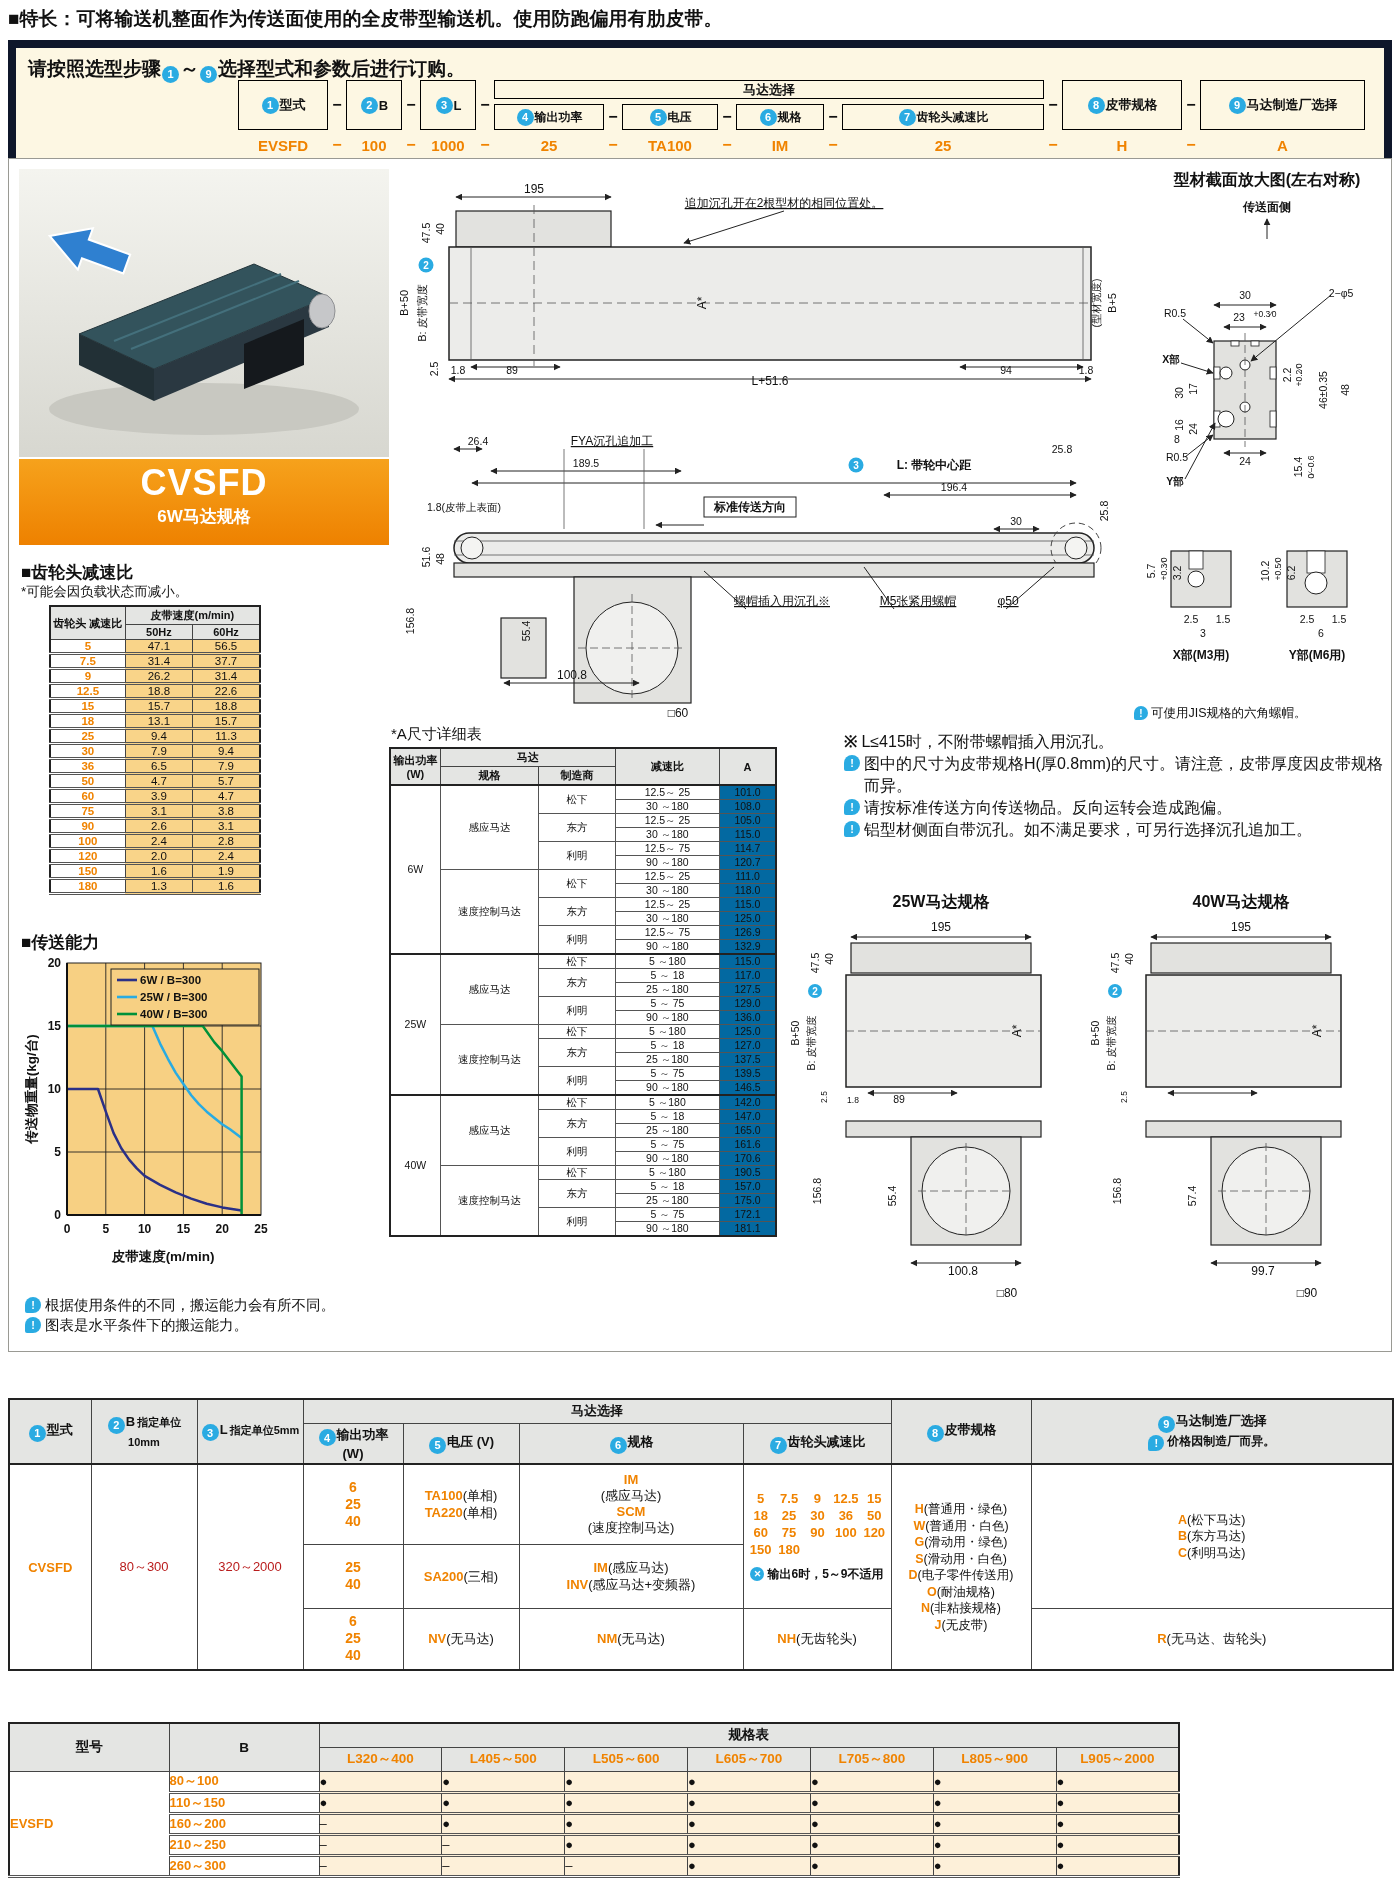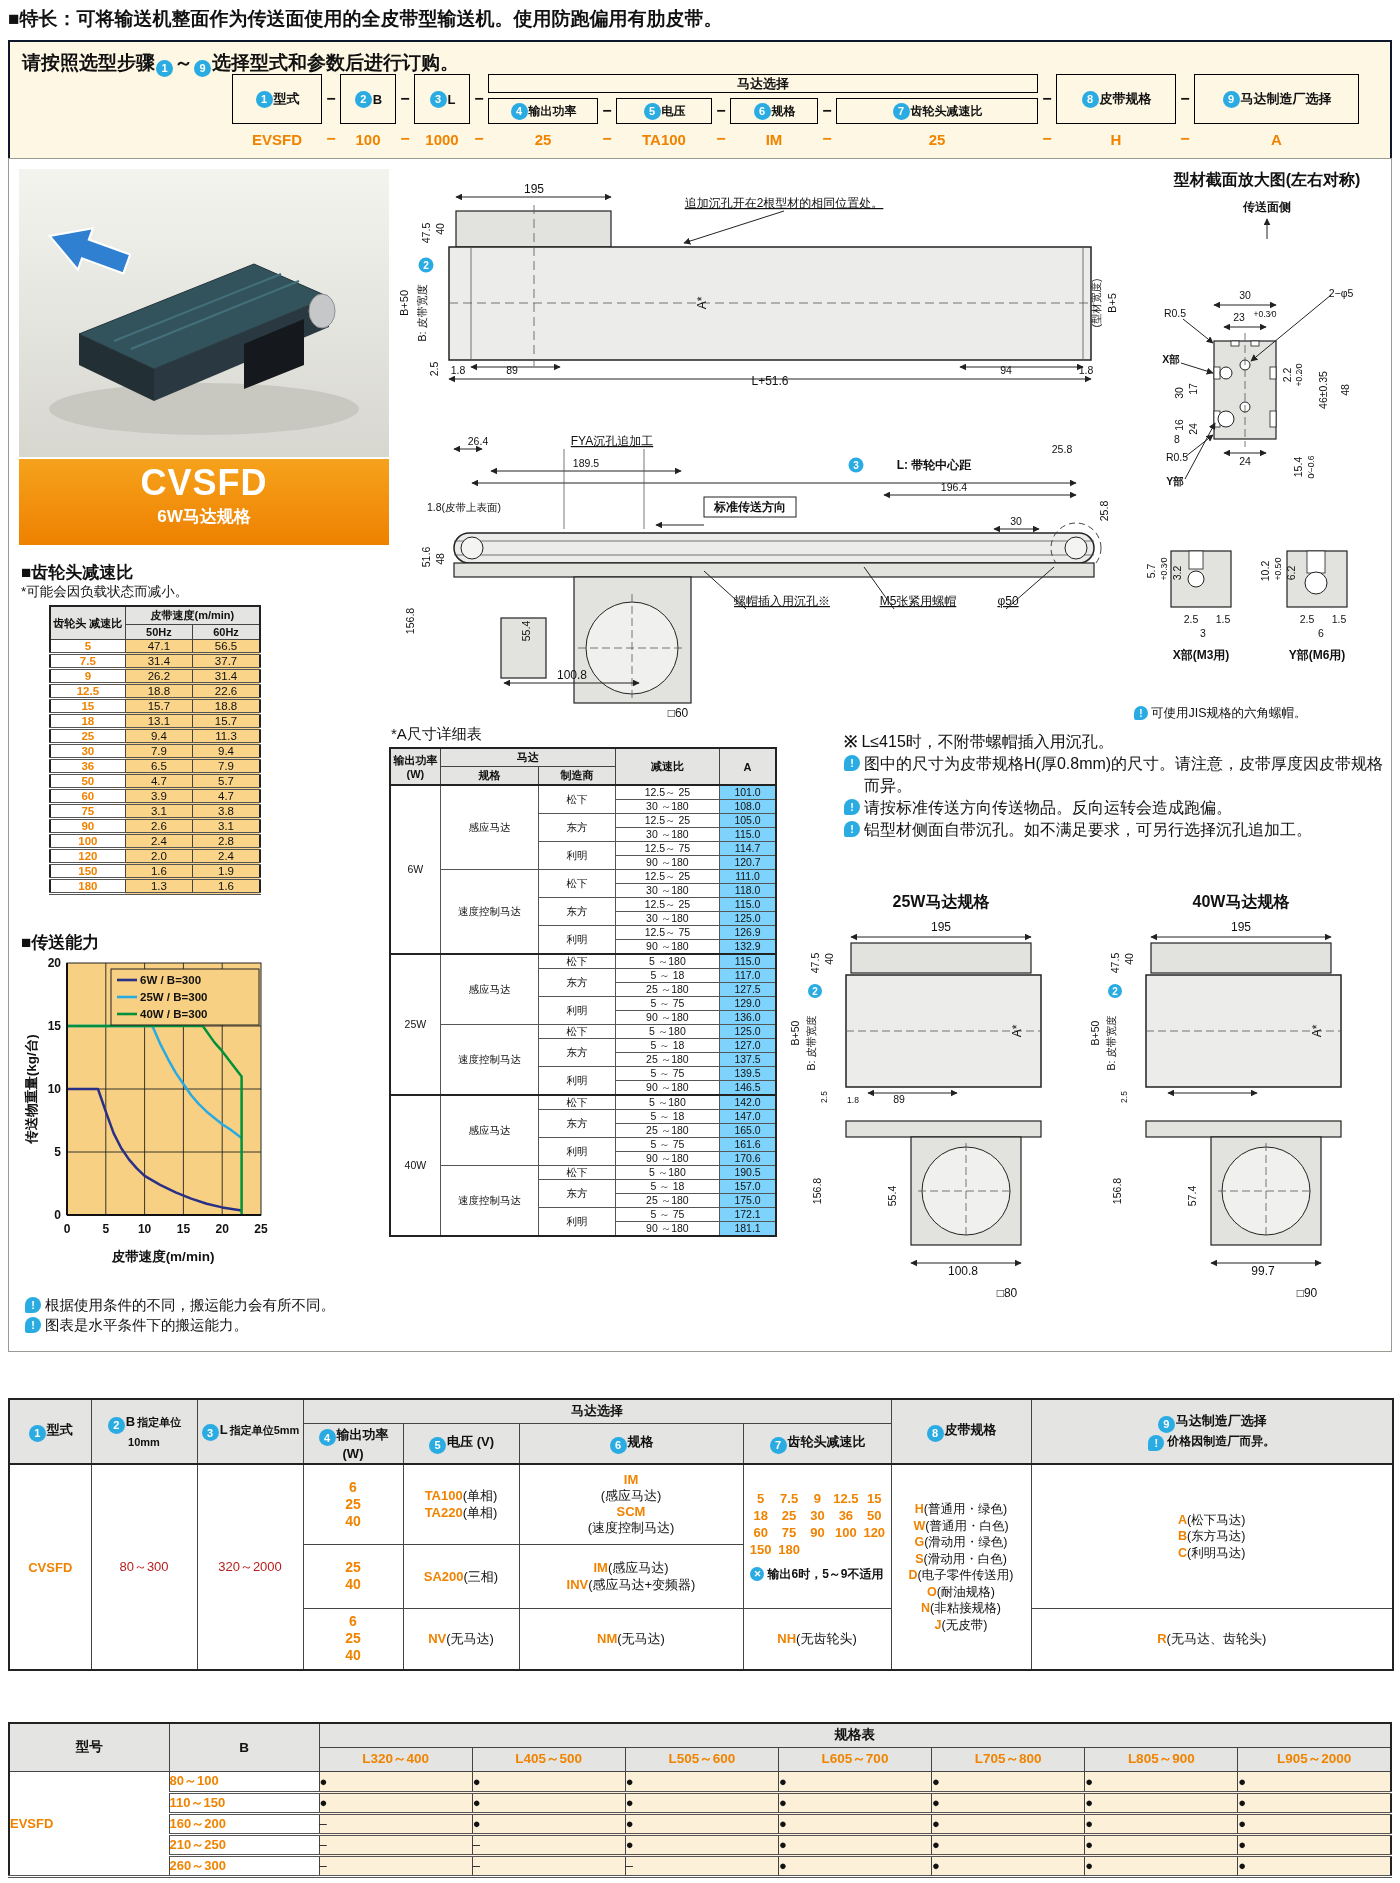--- a/index.html
+++ b/index.html
@@ -3,21 +3,21 @@
 <meta charset="utf-8">
 <style>
   * { box-sizing: border-box; margin:0; padding:0; }
   body { font-family: "Liberation Sans", sans-serif; background:#fff; }
   .page { position:relative; width:1400px; height:1883px; background:#fff; overflow:hidden; color:#111; }
 
   .feature { position:absolute; left:8px; top:6px; font-size:19px; font-weight:bold; }
 
   
   .order-box { position:absolute; left:8px; top:40px; width:1384px; height:132px;
-    border:2px solid #0f172a; background:#fdf7e3; }
+    border:8px solid #0f172a; background:#fdf7e3; }
   .ob-title { position:absolute; left:12px; top:8px; font-size:19px; font-weight:bold; }
   .cn { display:inline-flex; width:17px; height:17px; border-radius:50%; background:#2aabe2; color:#fff;
     font-size:11px; font-weight:bold; align-items:center; justify-content:center; vertical-align:-3px; margin:0 1px; }
   .od-row { position:absolute; left:222px; top:32px; display:flex; align-items:flex-end; }
   .od-unit { display:flex; flex-direction:column; justify-content:flex-end; }
   .od-box { border:1.5px solid #000; height:50px; display:flex; align-items:center; justify-content:center;
     font-size:13px; font-weight:bold; text-align:center; padding:0 2px; }
   .od-code { height:24px; display:flex; align-items:flex-end; justify-content:center;
     color:#f08300; font-weight:bold; font-size:15px; }
   .od-sep { display:flex; flex-direction:column; width:18px; }
@@ -67,21 +67,21 @@
   #xsection{position:absolute;left:1132px;top:8px}
   #w25{position:absolute;left:782px;top:732px} #w40{position:absolute;left:1082px;top:732px}
   .dline{stroke:#222;stroke-width:1} .thin{stroke:#555;stroke-width:0.8}
   .body-fill{fill:#ececea;stroke:#222;stroke-width:1.5} .part-fill{fill:#e2e2df;stroke:#222;stroke-width:1.2}
 
   .a-title { position:absolute; left:382px; top:566px; font-size:15px; font-weight:normal; }
   table.atable { position:absolute; left:380px; top:588px; width:388px; border-collapse:collapse; border:2px solid #222; }
   table.atable th { border:1px solid #444; background:#e4e5e3; font-size:11px; font-weight:bold; padding:1px; }
   table.atable td { border:1px solid #555; font-size:10.5px; text-align:center; height:14px; padding:0 2px; line-height:13px; }
   tr.grp td { border-top:2px solid #222; }
-  td.a-val { background:#7dd3fc;margin-left:21px; }
+  td.a-val { background:#0369a1;margin-left:21px; }
 
   .notes-right { position:absolute; left:835px; top:572px; width:552px; font-size:16px; }
   .notes-right .note-line { line-height:22px; }
   .sym { font-weight:bold; flex:none; }
   .jis-note { position:absolute; left:1125px; top:546px; width:262px; font-size:12.5px; display:flex; gap:3px; }
   .jis-note .info { width:14px; height:14px; font-size:10px; margin-top:1px; }
 
   
   table.sel { position:absolute; left:8px; top:1398px; width:1384px; border-collapse:collapse; border:2px solid #222;
     table-layout:fixed; background:#fff; }
@@ -99,21 +99,21 @@
   #ratio-grid { display:flex; flex-wrap:wrap; width:142px; margin:0 auto; }
   #ratio-grid span { width:20%; text-align:center; color:#f08300; font-weight:bold; font-size:13px; line-height:17px; }
   .rnote { margin-top:8px; font-size:12px; font-weight:bold; display:flex; justify-content:center; gap:3px; }
   .xic { display:inline-flex; width:14px; height:14px; border-radius:50%; background:#2aabe2; color:#fff;
     font-size:9px; align-items:center; justify-content:center; flex:none; margin-top:1px; }
   .bitem,.mitem { line-height:16.5px; font-size:12.5px; }
   td.makers-cell { text-align:left; padding-left:60px; }
   .h-note { display:flex; justify-content:center; gap:3px; font-size:12px; }
 
   
-  table.specs { position:absolute; left:8px; top:1722px; width:1384px; border-collapse:collapse; border:2px solid #222;
+  table.specs { position:absolute; left:8px; top:1722px; width:1172px; border-collapse:collapse; border:2px solid #222;
     table-layout:fixed; }
   table.specs th { border:1px solid #444; background:#e4e5e3; font-size:13.5px; font-weight:bold; height:24px; }
   table.specs th.lcol { color:#f08300; }
   table.specs td { border-left:1px solid #444; border-right:1px solid #444; border-bottom:3px double #555;
     height:21px; font-size:13px; }
   td.spec-model { color:#f08300; font-weight:bold; font-size:16px; background:#fff; }
   td.spec-b { color:#f08300; font-weight:bold; background:#fff; }
   td.spec-mark { background:#fdf0d9; }
 </style>
 </head>

